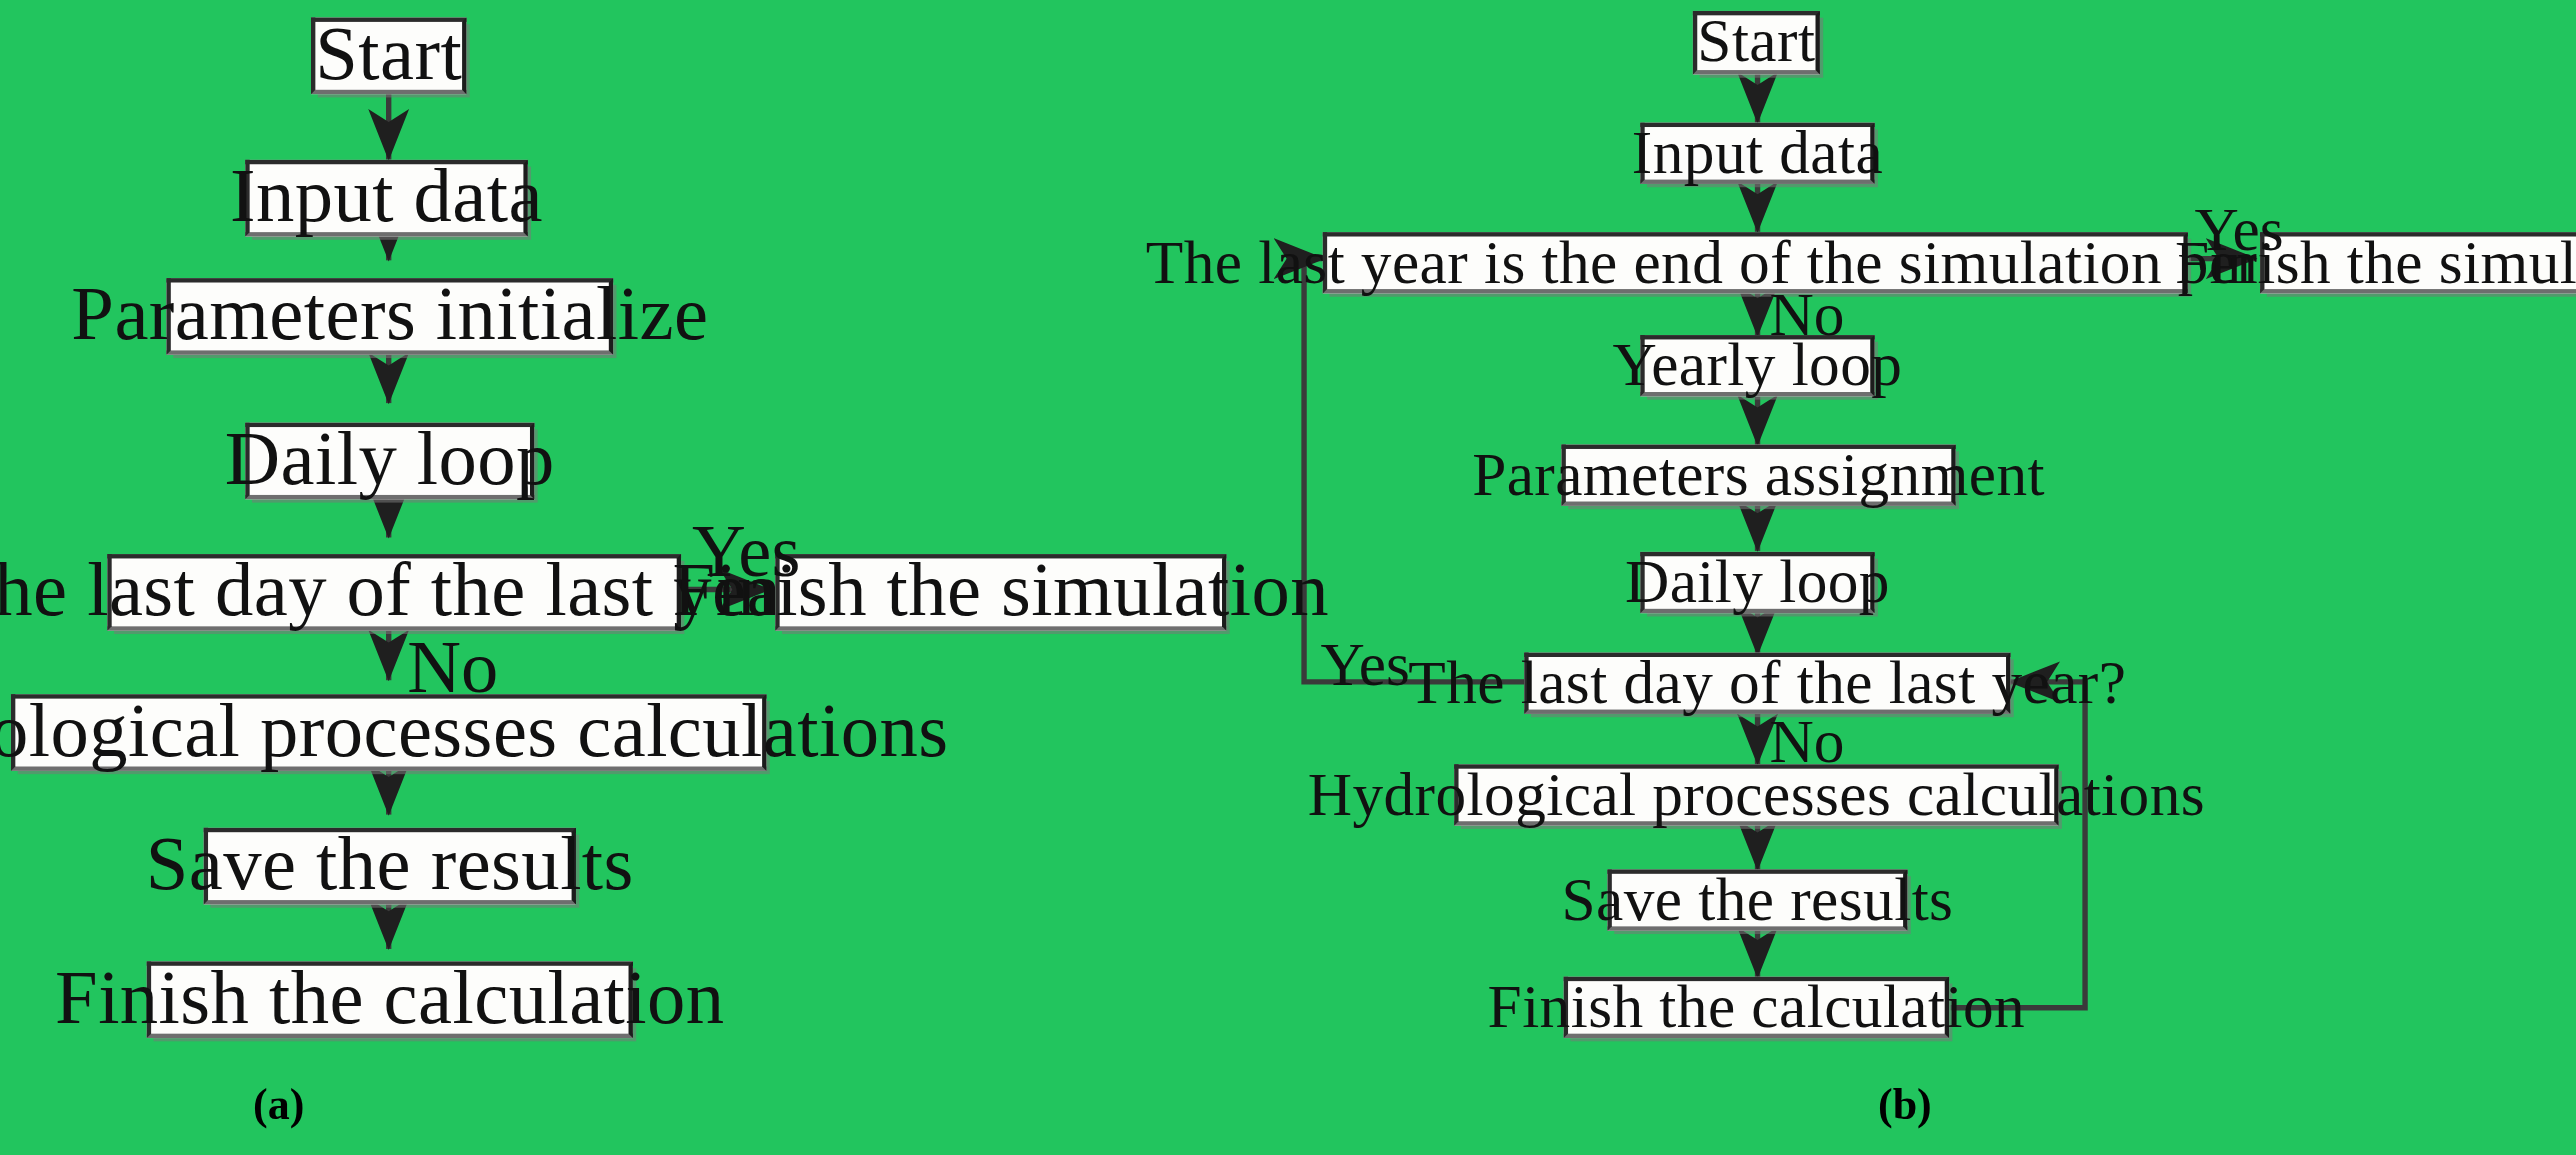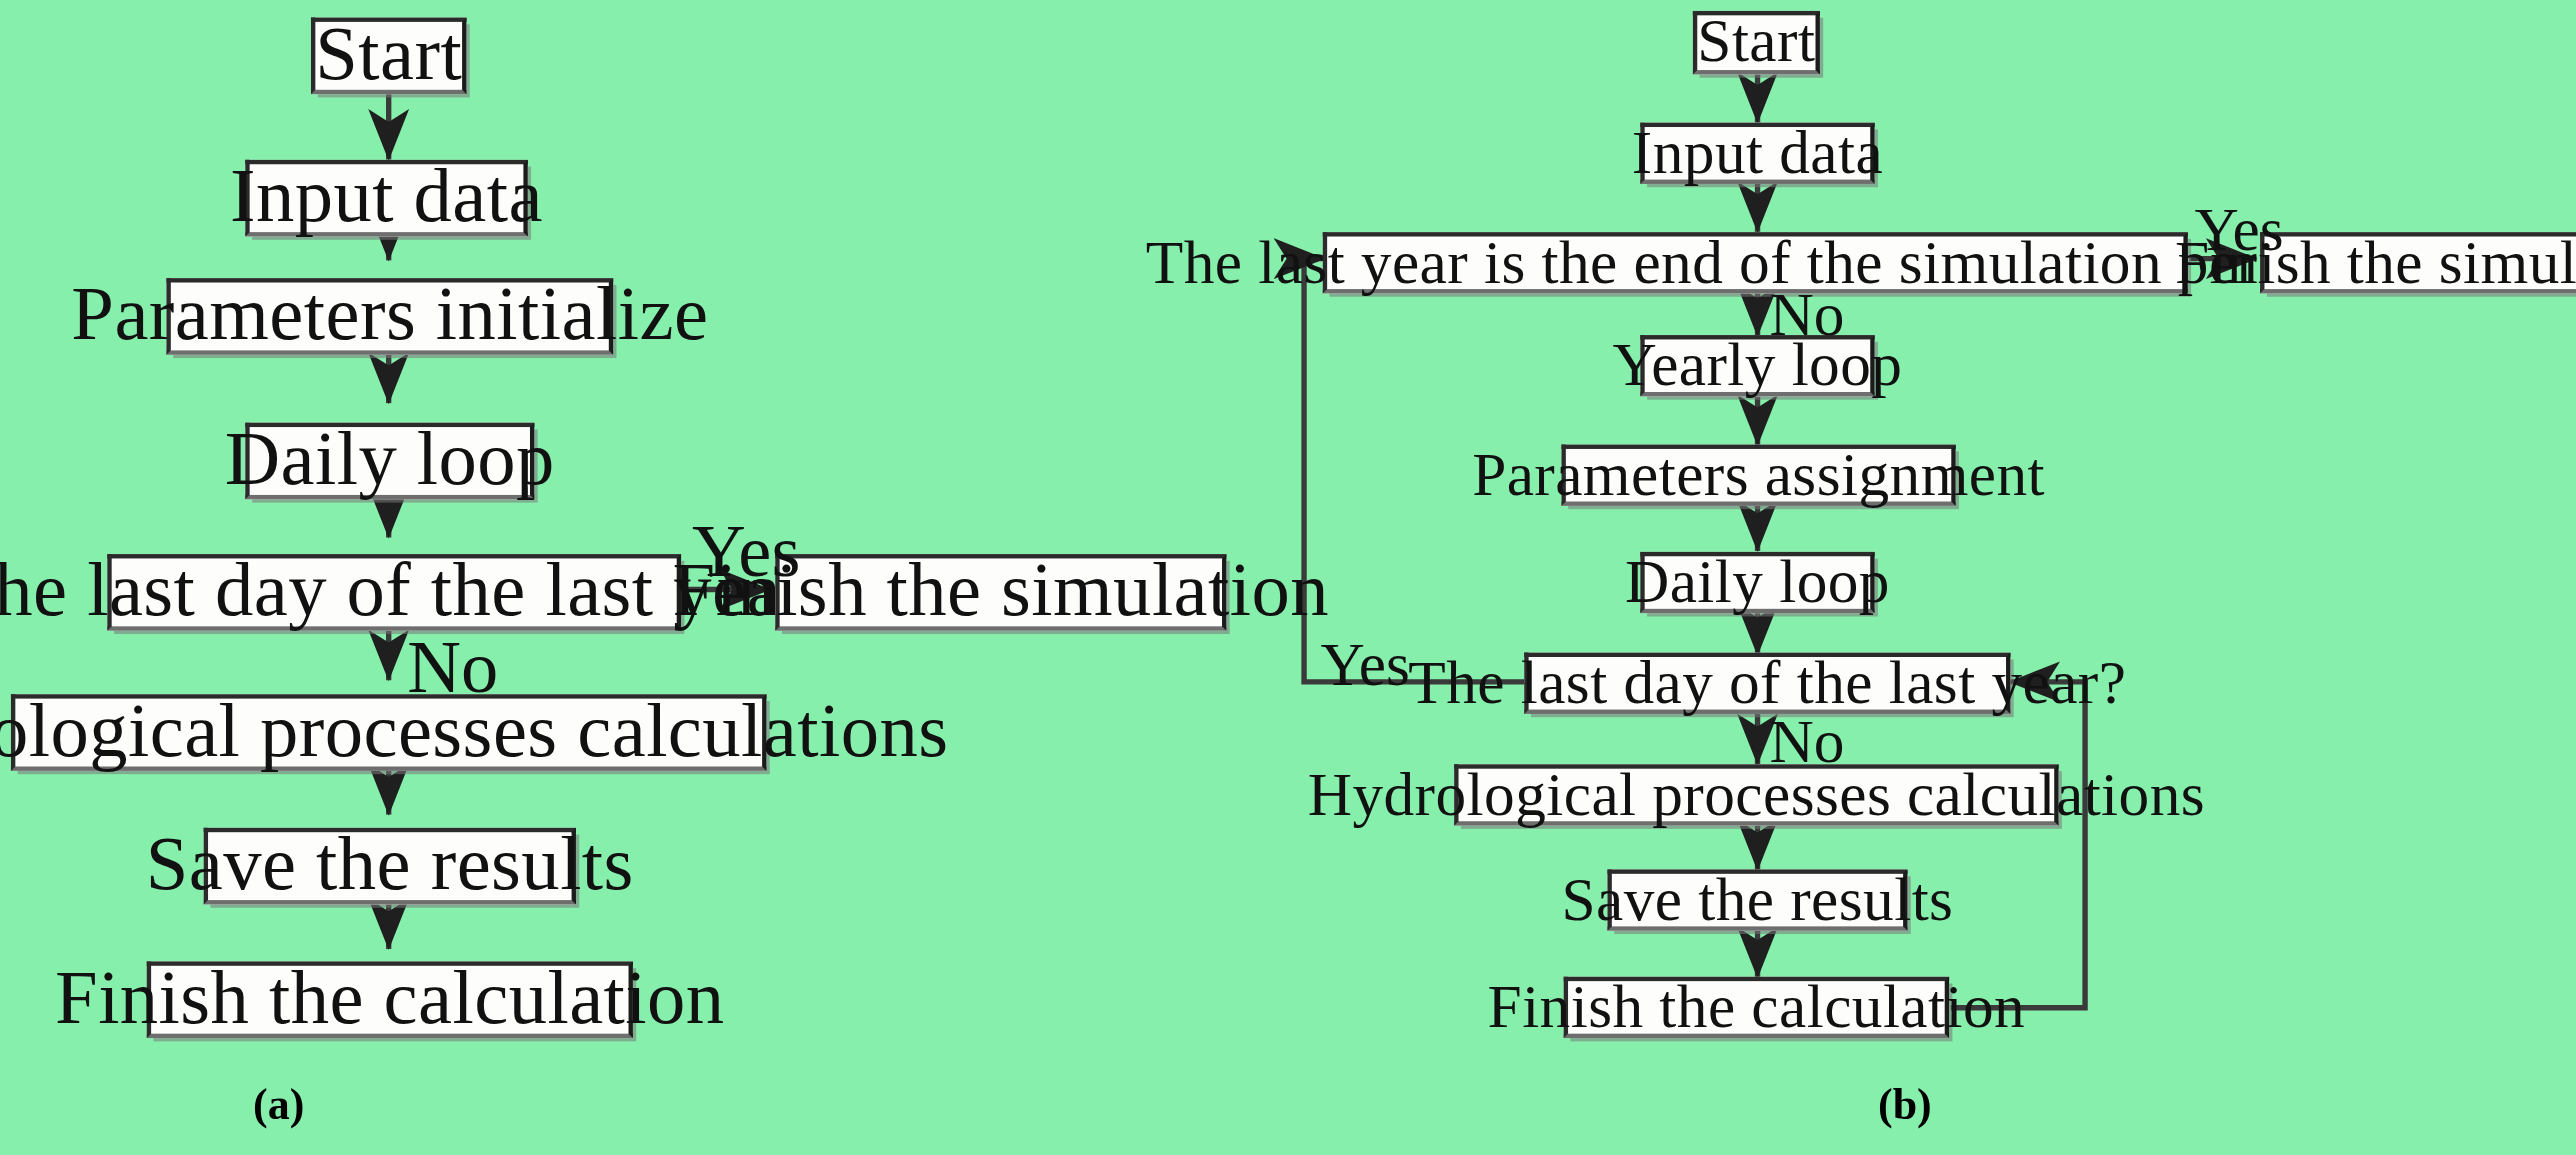--- a/index.html
+++ b/index.html
@@ -5,21 +5,21 @@
 <style>
   html, body {
     margin: 0;
     padding: 0;
     background: #ffffff;
   }
   #root {
     position: relative;
     width: 2576px;
     height: 1155px;
-    background: #86efac;
+    background: #22c55e;
     font-family: "Liberation Serif", "DejaVu Serif", serif;
     overflow: hidden;
   }
   .svg-layer {
     position: absolute;
     left: 0;
     top: 0;
     width: 2576px;
     height: 1155px;
   }

